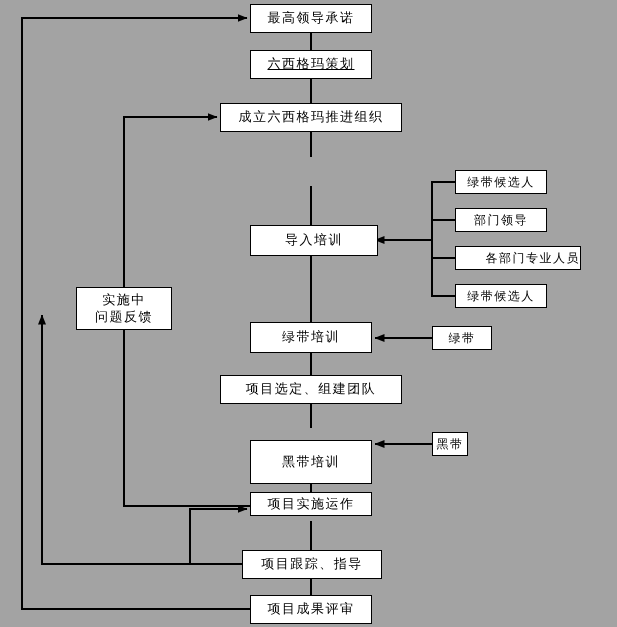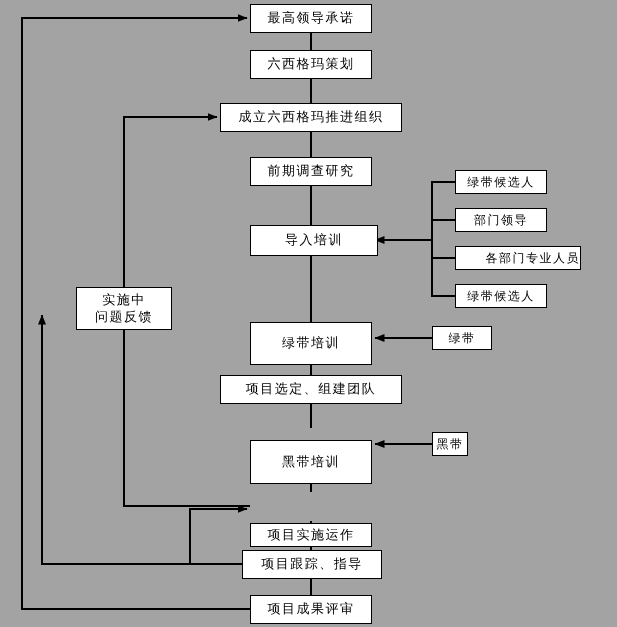--- a/index.html
+++ b/index.html
@@ -86,49 +86,46 @@
       <path d="M242,564 L190,564 L190,509 L247,509" marker-end="url(#ah)"></path>
 
       <path d="M250,609 L22,609 L22,18 L247,18" marker-end="url(#ah)"></path>
     </g>
   </svg>
 
   <div class="node-box" style="left:250px;top:4px;width:122px;height:29px;">
     <span class="node-label">最高领导承诺</span>
   </div>
 
-  <div class="node-box" style="left:250px;top:50px;width:122px;height:29px;">
+  <div class="node-box" style="left:250px;top:50px;width:122px;height:29px;text-decoration:underline;">
     <span class="node-label">六西格玛策划</span>
   </div>
 
   <div class="node-box" style="left:220px;top:103px;width:182px;height:29px;">
     <span class="node-label">成立六西格玛推进组织</span>
   </div>
 
-  <div class="node-box" style="left:250px;top:157px;width:122px;height:29px;">
-    <span class="node-label">前期调查研究</span>
-  </div>
 
   <div class="node-box" style="left:250px;top:225px;width:128px;height:31px;">
     <span class="node-label">导入培训</span>
   </div>
 
-  <div class="node-box" style="left:250px;top:322px;width:122px;height:43px;">
+  <div class="node-box" style="left:250px;top:322px;width:122px;height:31px;">
     <span class="node-label">绿带培训</span>
   </div>
 
   <div class="node-box" style="left:220px;top:375px;width:182px;height:29px;">
     <span class="node-label">项目选定、组建团队</span>
   </div>
 
   <div class="node-box" style="left:250px;top:440px;width:122px;height:44px;">
     <span class="node-label">黑带培训</span>
   </div>
 
-  <div class="node-box" style="left:250px;top:492px;width:122px;height:24px;margin-top:31px;">
+  <div class="node-box" style="left:250px;top:492px;width:122px;height:24px;">
     <span class="node-label">项目实施运作</span>
   </div>
 
   <div class="node-box" style="left:242px;top:550px;width:140px;height:29px;">
     <span class="node-label">项目跟踪、指导</span>
   </div>
 
   <div class="node-box" style="left:250px;top:595px;width:122px;height:29px;">
     <span class="node-label">项目成果评审</span>
   </div>

